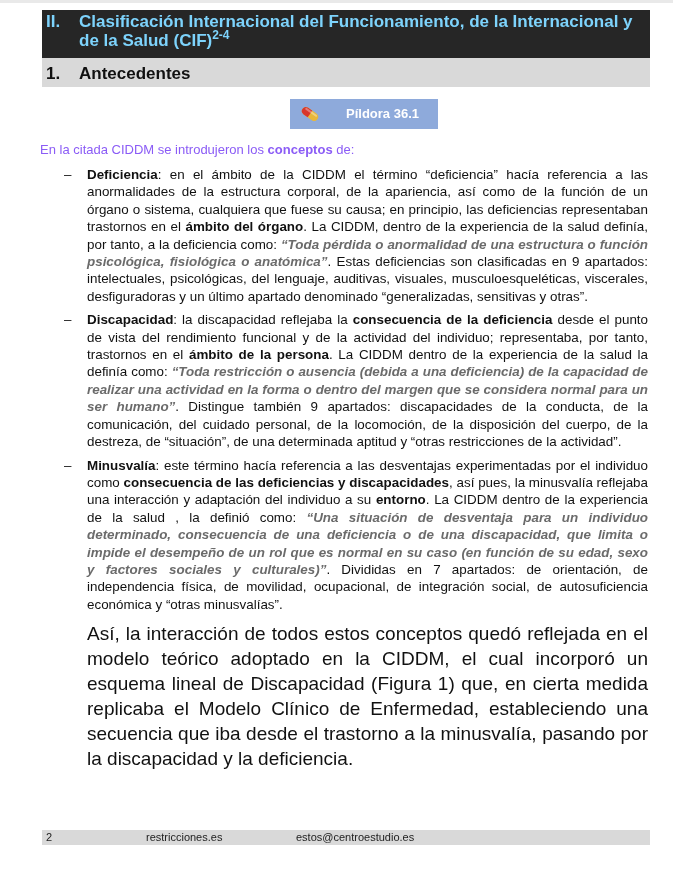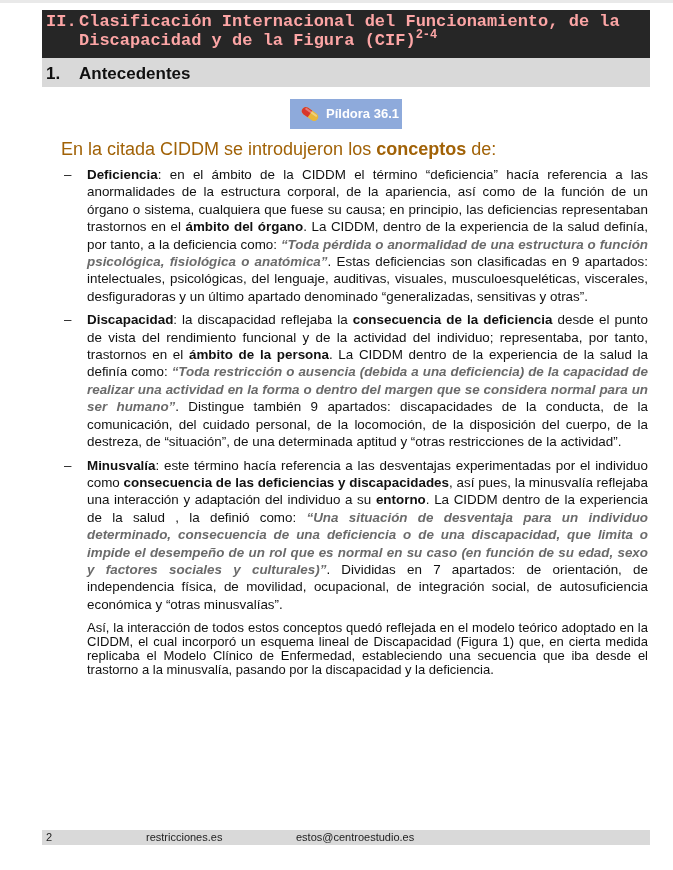--- a/index.html
+++ b/index.html
@@ -3,62 +3,62 @@
 <meta charset="utf-8">
 <style>
   html, body { margin: 0; padding: 0; }
   body {
     width: 673px; height: 870px; background: #ffffff; position: relative; overflow: hidden;
     font-family: "Liberation Sans", sans-serif; color: #111;
   }
   .top-strip { position: absolute; left: 0; top: 0; width: 673px; height: 3px; background: #e9e9e9; }
   .chapter-bar {
     position: absolute; left: 42px; top: 10px; width: 608px; height: 48px;
-    background: #262626; color: #fca5a5; font-weight: bold; font-size: 17px; line-height: 19px;
-    box-sizing: border-box; padding: 2px 4px 0 4px; font-family: Liberation Mono, monospace;
+    background: #262626; color: #7dd3fc; font-weight: bold; font-size: 17px; line-height: 19px;
+    box-sizing: border-box; padding: 2px 4px 0 4px;
   }
   .chapter-bar .num { position: absolute; left: 4px; top: 2px; }
   .chapter-bar .title { position: absolute; left: 37px; top: 2px; right: 2px; }
   .chapter-bar sup { font-size: 12px; vertical-align: 7px; line-height: 0; }
   .section-bar {
     position: absolute; left: 42px; top: 58px; width: 608px; height: 29px;
     background: #d9d9d9; font-weight: bold; font-size: 17px; line-height: 29px; color: #111;
   }
   .section-bar .num { position: absolute; left: 4px; top: 1px; }
   .section-bar .title { position: absolute; left: 37px; top: 1px; text-align: right; }
   .pill-btn {
-    position: absolute; left: 290px; top: 99px; width: 112px; height: 30px;
+    position: absolute; left: 290px; top: 99px; width: 148px; height: 30px;
     background: #8eaadb; color: #fff; font-weight: bold; font-size: 13px; line-height: 30px;
-    box-sizing: border-box; padding-left: 36px;
+    box-sizing: border-box; padding-left: 56px;
   }
   .pill-icon { position: absolute; left: 10px; top: 7px; width: 20px; height: 16px; }
   .body-text {
-    position: absolute; left: 61px; width: 604px; font-size: 18px; line-height: 17.4px; color: #a16207;
+    position: absolute; left: 40px; width: 604px; font-size: 13px; line-height: 17.4px; color: #8b5cf6;
   }
   .intro { top: 141px; }
   .list { position: absolute; left: 64px; top: 166px; width: 584px; }
   .item { position: relative; padding-left: 23px; text-align: justify; margin-bottom: 6px; font-size: 13.4px; line-height: 17.4px; }
   .item .dash { position: absolute; left: 0; top: 0; }
   .term { font-weight: bold; }
   .quote { font-weight: bold; font-style: italic; color: #6b6b6b; }
-  .para { padding-left: 23px; text-align: justify; font-size: 13px; line-height: 14px; margin-top: 8px; }
+  .para { padding-left: 23px; text-align: justify; font-size: 19px; line-height: 25px; margin-top: 8px; }
   .footer-bar {
     position: absolute; left: 42px; top: 830px; width: 608px; height: 15px;
     background: #d9d9d9; font-size: 11px; line-height: 15px; color: #222;
   }
   .footer-bar span { position: absolute; top: 0; }
 </style>
 </head>
 <body>
 
 <div class="top-strip"></div>
 
 <div class="chapter-bar">
   <span class="num">II.</span>
-  <span class="title"><span>Clasificación Internacional del Funcionamiento, de la Discapacidad y de la Figura (CIF)</span><sup>2-4</sup></span>
+  <span class="title"><span>Clasificación Internacional del Funcionamiento, de la Internacional y de la Salud (CIF)</span><sup>2-4</sup></span>
 </div>
 
 <div class="section-bar">
   <span class="num">1.</span>
   <span class="title">Antecedentes</span>
 </div>
 
 <div class="pill-btn">
   <svg class="pill-icon" viewBox="0 0 20 16">
     <g transform="rotate(35 10 8)">

